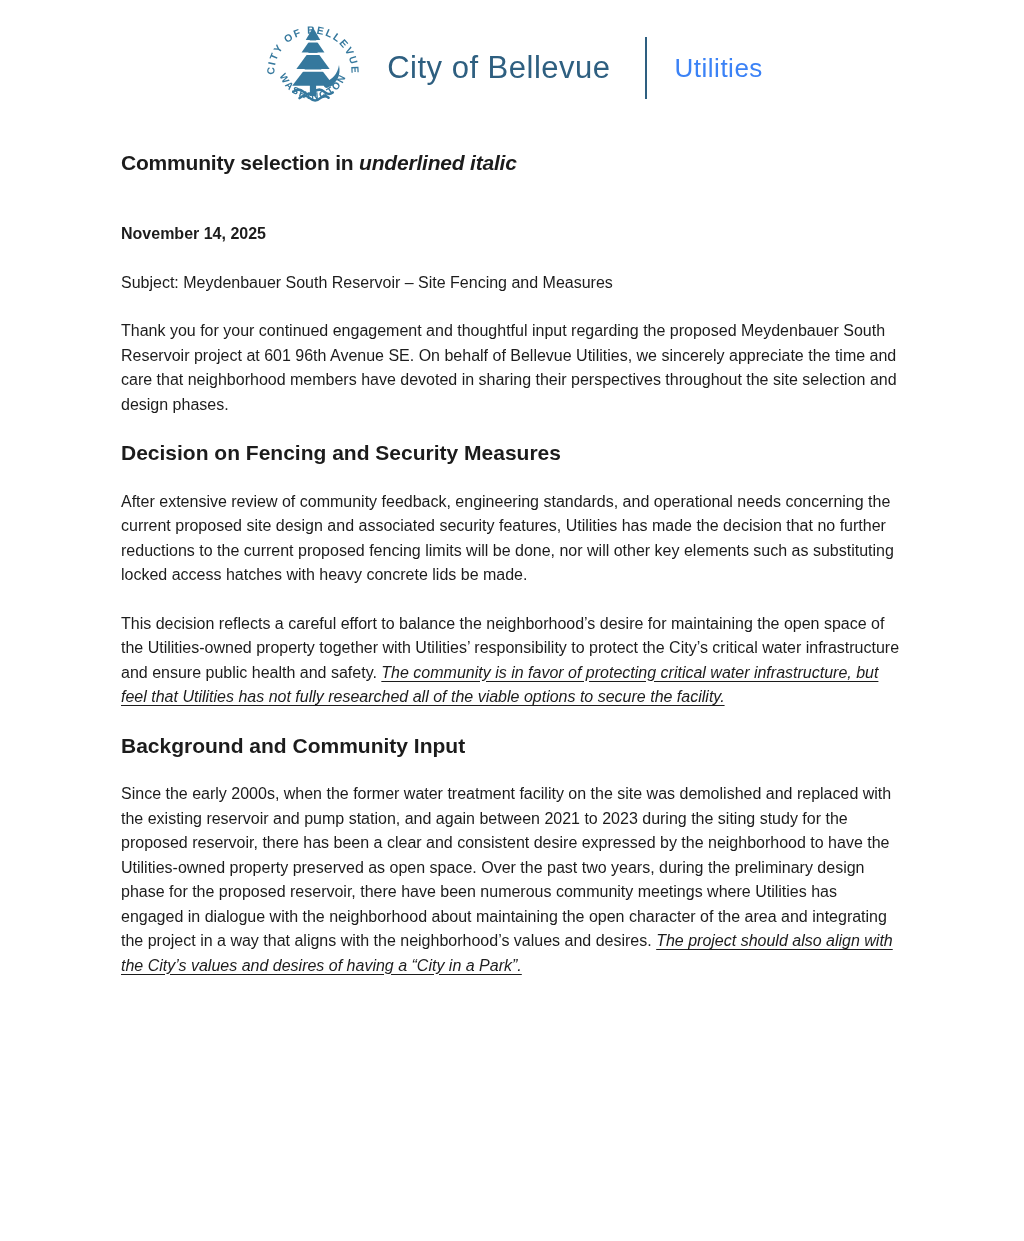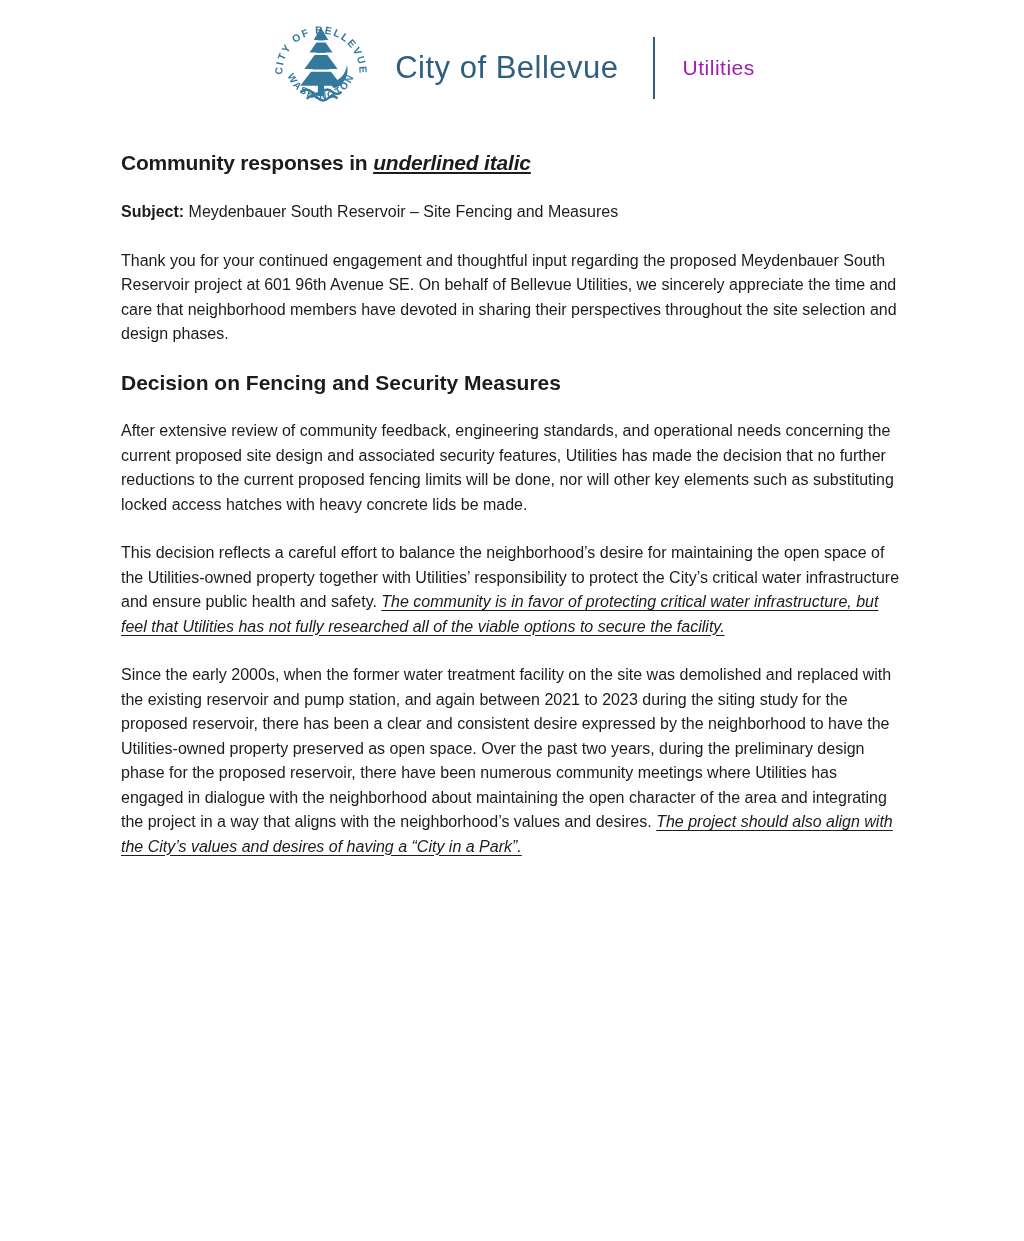--- a/index.html
+++ b/index.html
@@ -30,42 +30,41 @@
     letter-spacing: 0.5px;
     white-space: nowrap;
   }
   .lh-divider {
     width: 2px;
     height: 62px;
     background: #2e5f80;
     margin: 0 28px 0 34px;
   }
   .dept {
-    font-size: 21px;
-    color: #a21caf;
+    font-size: 26px;
+    color: #3b82f6;
     letter-spacing: 0.5px;
     white-space: nowrap;
   }
   
   h1.doc-title {
     font-size: 21px;
     font-weight: bold;
     margin: 26px 0 0 0;
     line-height: 26px;
     letter-spacing: -0.2px;
   }
   h1.doc-title .em-underline {
     font-style: italic;
-    text-decoration: underline;
   }
   .letter { font-size: 16px; line-height: 24.5px; }
   .letter p, .letter h2 { margin: 24px 0 0 0; }
   .letter .date { margin-top: 46px; font-weight: bold; }
   .letter h2 { font-size: 21px; font-weight: bold; line-height: 24.5px; }
-  .bold { font-weight: bold; }
+  .bold { font-weight: normal; }
   .community {
     font-style: italic;
     text-decoration: underline;
     text-underline-offset: 3px;
   }
 </style>
 </head>
 <body>
 
 <div class="page">
@@ -104,33 +103,35 @@
         <path d="M31,73 q5,-4.5 10,0 q5,4.5 10,0 q5,-4.5 10,0 q4,3.6 8,0.5"></path>
         <path d="M37,79 q5,-4.5 10,0 q5,4.5 10,0 q4,-3.6 8,-0.5"></path>
       </g>
     </svg>
 
     <span class="wordmark">City of Bellevue</span>
     <span class="lh-divider"></span>
     <span class="dept">Utilities</span>
   </div>
 
-  <h1 class="doc-title"><span>Community responses in </span><span class="em-underline">underlined italic</span></h1>
+  <h1 class="doc-title"><span>Community selection in </span><span class="em-underline">underlined italic</span></h1>
 
   <div class="letter">
 
+    <p class="date">November 14, 2025</p>
 
     <p><span class="bold">Subject:</span><span> Meydenbauer South Reservoir – Site Fencing and Measures</span></p>
 
 
     <p>Thank you for your continued engagement and thoughtful input regarding the proposed Meydenbauer South Reservoir project at 601 96th Avenue SE. On behalf of Bellevue Utilities, we sincerely appreciate the time and care that neighborhood members have devoted in sharing their perspectives throughout the site selection and design phases.</p>
 
     <h2>Decision on Fencing and Security Measures</h2>
 
     <p>After extensive review of community feedback, engineering standards, and operational needs concerning the current proposed site design and associated security features, Utilities has made the decision that no further reductions to the current proposed fencing limits will be done, nor will other key elements such as substituting locked access hatches with heavy concrete lids be made.</p>
 
     <p><span>This decision reflects a careful effort to balance the neighborhood’s desire for maintaining the open space of the Utilities-owned property together with Utilities’ responsibility to protect the City’s critical water infrastructure and ensure public health and safety. </span><span class="community">The community is in favor of protecting critical water infrastructure, but feel that Utilities has not fully researched all of the viable options to secure the facility.</span></p>
 
+    <h2>Background and Community Input</h2>
 
     <p><span>Since the early 2000s, when the former water treatment facility on the site was demolished and replaced with the existing reservoir and pump station, and again between 2021 to 2023 during the siting study for the proposed reservoir, there has been a clear and consistent desire expressed by the neighborhood to have the Utilities-owned property preserved as open space. Over the past two years, during the preliminary design phase for the proposed reservoir, there have been numerous community meetings where Utilities has engaged in dialogue with the neighborhood about maintaining the open character of the area and integrating the project in a way that aligns with the neighborhood’s values and desires. </span><span class="community">The project should also align with the City’s values and desires of having a “City in a Park”.</span></p>
 
   </div>
 </div>
 
 </body></html>

